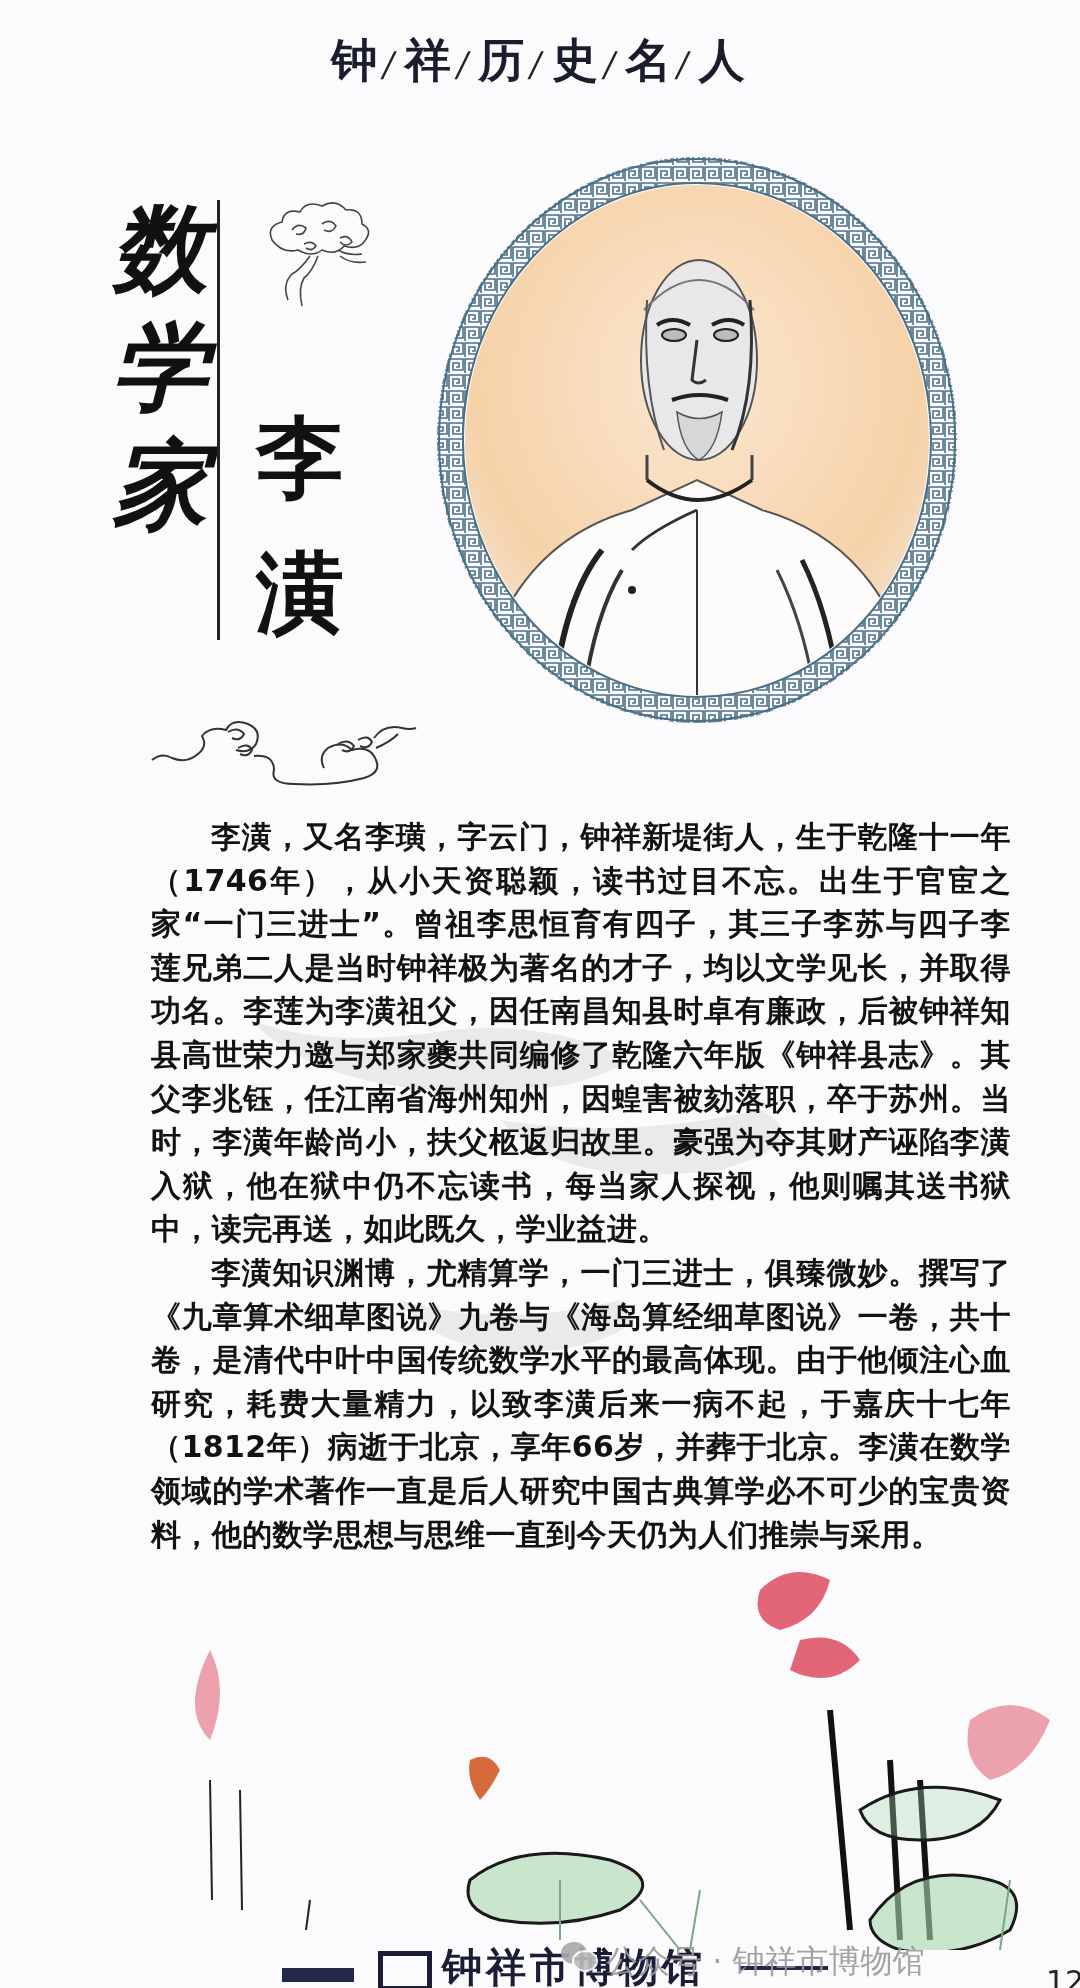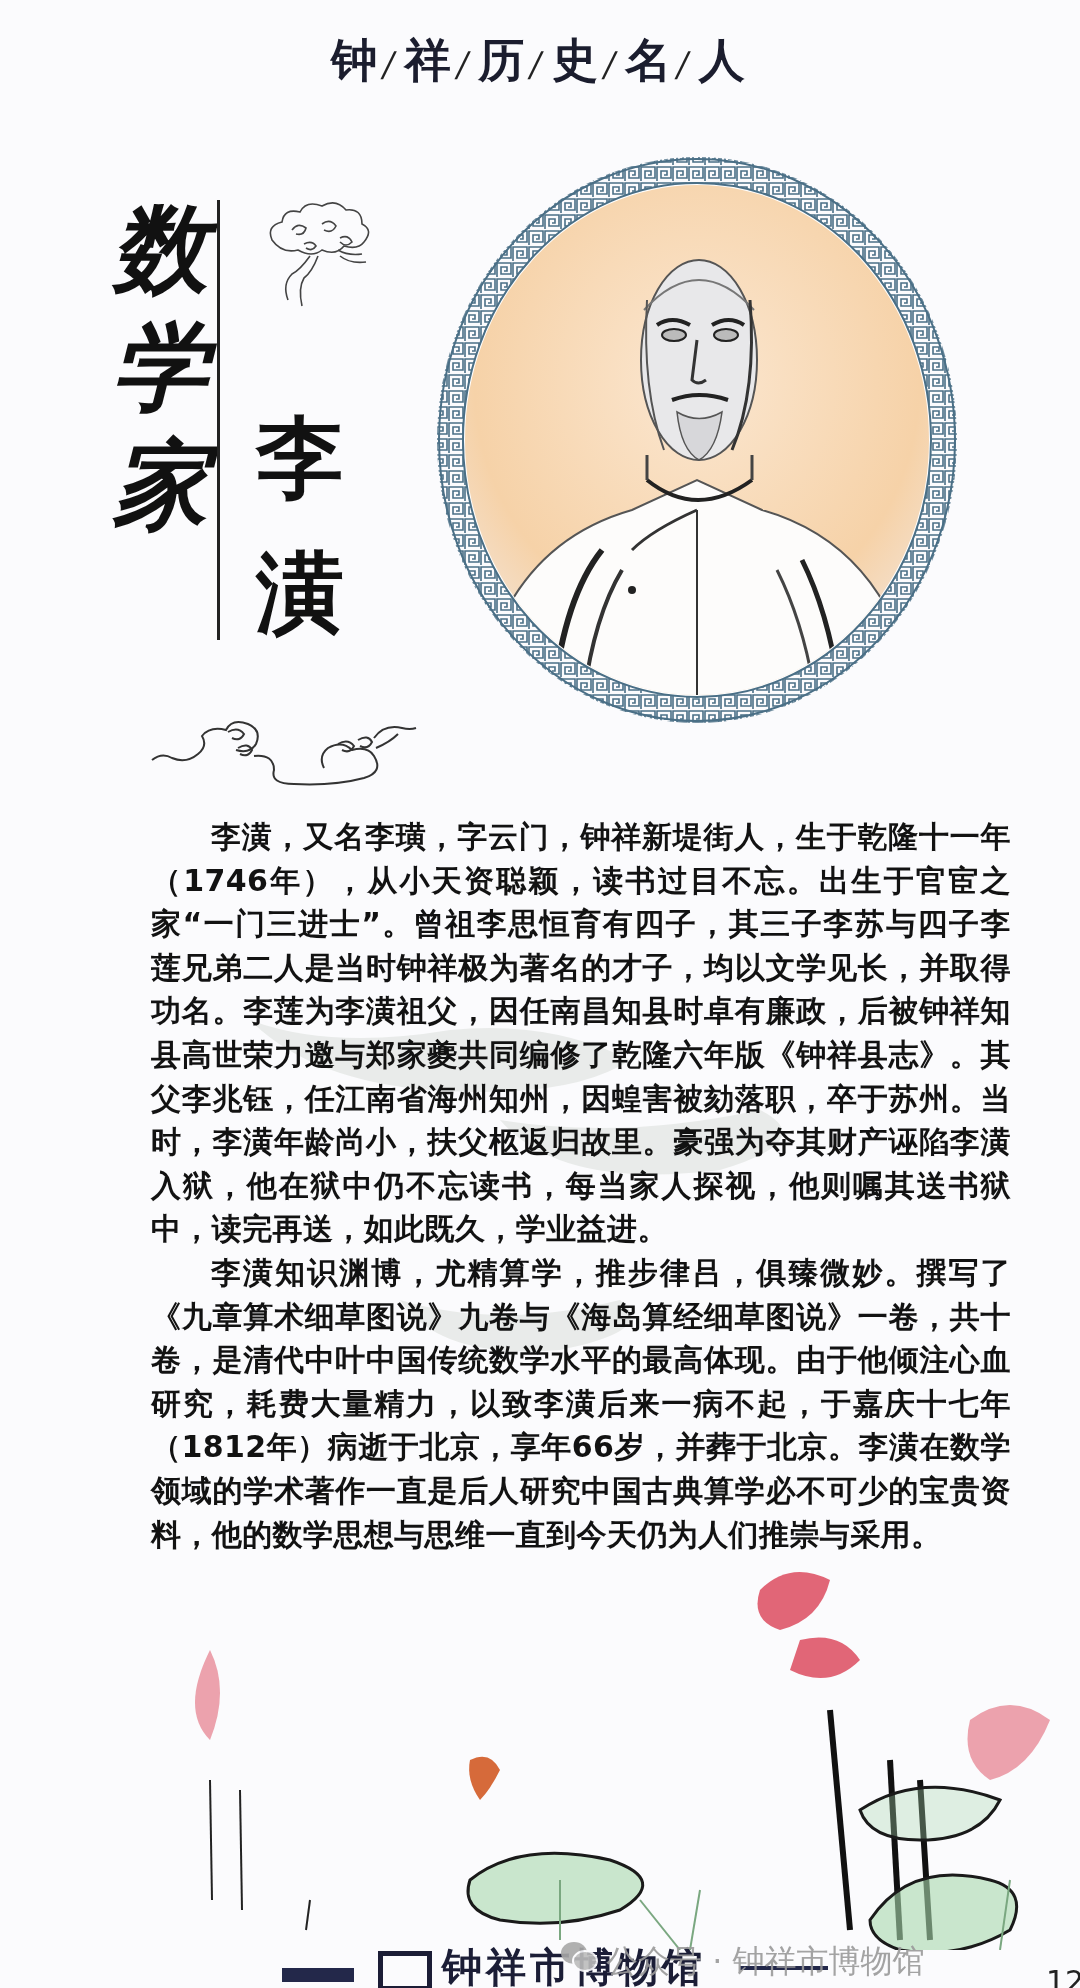--- a/index.html
+++ b/index.html
@@ -192,21 +192,21 @@
   <g stroke="#7aa780" stroke-width="2" fill="none">
     <path d="M560 880 L560 940"></path>
     <path d="M640 900 L680 950"></path>
     <path d="M700 890 L690 950"></path>
     <path d="M1010 880 L1000 950"></path>
   </g>
 </svg>
 
 <div class="bio">
   <p>李潢，又名李璜，字云门，钟祥新堤街人，生于乾隆十一年（1746年），从小天资聪颖，读书过目不忘。出生于官宦之家“一门三进士”。曾祖李思恒育有四子，其三子李苏与四子李莲兄弟二人是当时钟祥极为著名的才子，均以文学见长，并取得功名。李莲为李潢祖父，因任南昌知县时卓有廉政，后被钟祥知县高世荣力邀与郑家夔共同编修了乾隆六年版《钟祥县志》。其父李兆钰，任江南省海州知州，因蝗害被劾落职，卒于苏州。当时，李潢年龄尚小，扶父柩返归故里。豪强为夺其财产诬陷李潢入狱，他在狱中仍不忘读书，每当家人探视，他则嘱其送书狱中，读完再送，如此既久，学业益进。</p>
-  <p>李潢知识渊博，尤精算学，推步律吕，俱臻微妙。撰写了《九章算术细草图说》九卷与《海岛算经细草图说》一卷，共十卷，是清代中叶中国传统数学水平的最高体现。由于他倾注心血研究，耗费大量精力，以致李潢后来一病不起，于嘉庆十七年（1812年）病逝于北京，享年66岁，并葬于北京。李潢在数学领域的学术著作一直是后人研究中国古典算学必不可少的宝贵资料，他的数学思想与思维一直到今天仍为人们推崇与采用。</p>
+  <p>李潢知识渊博，尤精算学，一门三进士，俱臻微妙。撰写了《九章算术细草图说》九卷与《海岛算经细草图说》一卷，共十卷，是清代中叶中国传统数学水平的最高体现。由于他倾注心血研究，耗费大量精力，以致李潢后来一病不起，于嘉庆十七年（1812年）病逝于北京，享年66岁，并葬于北京。李潢在数学领域的学术著作一直是后人研究中国古典算学必不可少的宝贵资料，他的数学思想与思维一直到今天仍为人们推崇与采用。</p>
 </div>
 
 <div class="footer-bar-left"></div>
 <div class="footer-text">
   <span style="display:inline-block;width:54px;height:40px;border:5px solid #1b1d36;box-sizing:border-box;margin-right:10px;vertical-align:middle;"></span><span>钟祥市博物馆</span>
 </div>
 <div class="footer-bar-right"></div>
 
 <div class="watermark">
   <svg width="38" height="34" viewBox="0 0 38 34">

